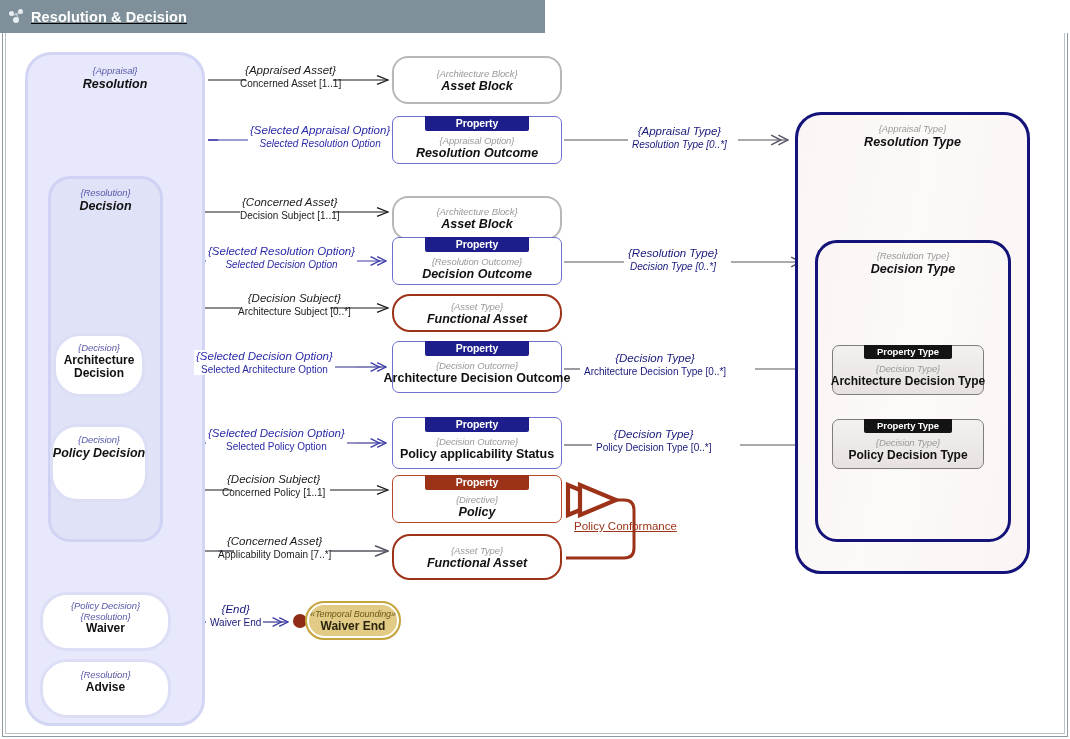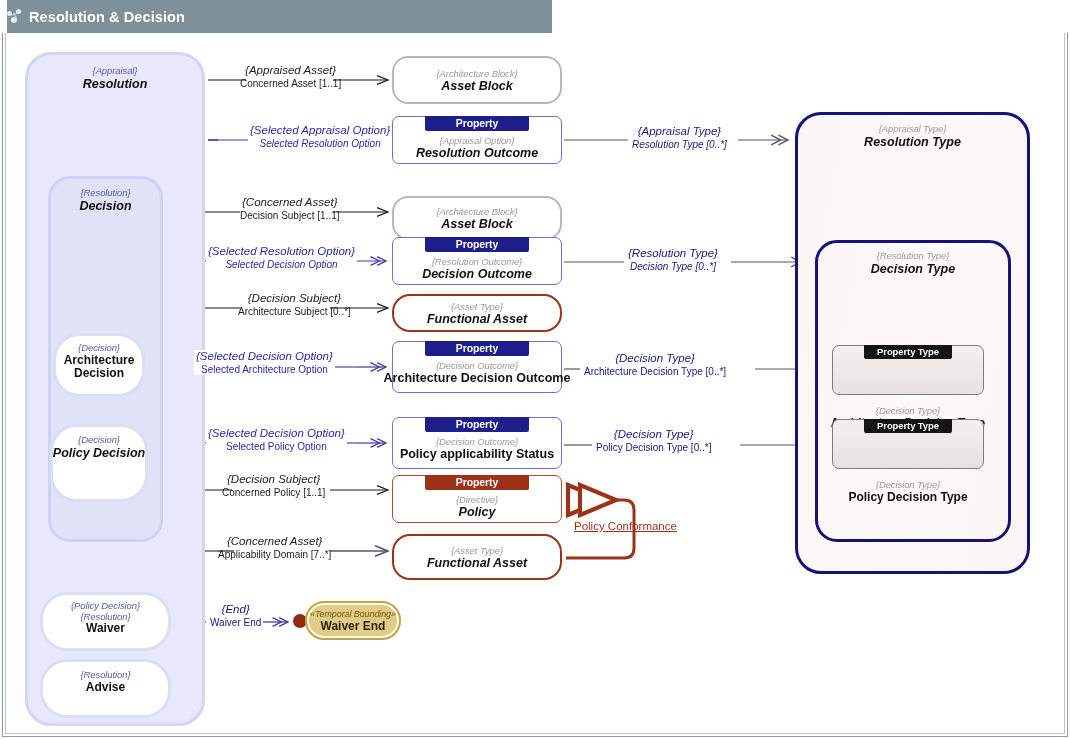--- a/index.html
+++ b/index.html
@@ -10,24 +10,24 @@
   #root{
     position:relative;
     width:1070px;
     height:739px;
     overflow:hidden;
     background:#ffffff;
   }
 
   
   #titlebar{
-    position:absolute; left:7px; top:0; width:545px; height:33px;
+    position:absolute; left:0; top:0; width:545px; height:33px;
     background:#7f909a;
     display:flex; align-items:center; gap:7px;
-    box-sizing:border-box;
+    padding-left:9px; box-sizing:border-box;text-decoration:underline;
   }
   #titlebar .ttl{
     color:#ffffff; font-size:14.5px; font-weight:bold;
     letter-spacing:.1px; white-space:nowrap;
   }
   .pkgicon{ width:15px; height:15px; position:relative; flex:0 0 auto;}
   .pkgicon i{position:absolute;background:#e8eef2;border-radius:50%;display:block;}
   .pkgicon i.a{width:5px;height:5px;left:0px;top:2px;}
   .pkgicon i.b{width:5px;height:5px;left:9px;top:0px;}
   .pkgicon i.c{width:6px;height:6px;left:4px;top:8px;}
@@ -154,21 +154,21 @@
   #n-restype .hdr{padding-top:9px;}
   #n-dectype{
     left:815px; top:240px; width:196px; height:302px;
     background:linear-gradient(100deg,#fbf4f4 0%,#fdfafa 50%,#fbf4f4 100%);
     border:3px solid #131379; border-radius:22px;
   }
   #n-dectype .hdr{padding-top:8px;}
   .typebox{
     background:linear-gradient(180deg,#f3f0ee 0%,#e7e2df 100%);
     border:1.5px solid #7d7d7d; border-radius:7px;
-    display:flex; flex-direction:column; align-items:center;gap:42px;
+    display:flex; flex-direction:column; align-items:center;
   }
   #n-archdectype{left:832px; top:345px; width:152px; height:50px;}
   #n-policydectype{left:832px; top:419px; width:152px; height:50px;}
 
   
   .elabel{
     position:absolute; text-align:center; line-height:1.18;
     white-space:nowrap;
   }
   .elabel .top{font-size:11.5px; font-style:italic;}

